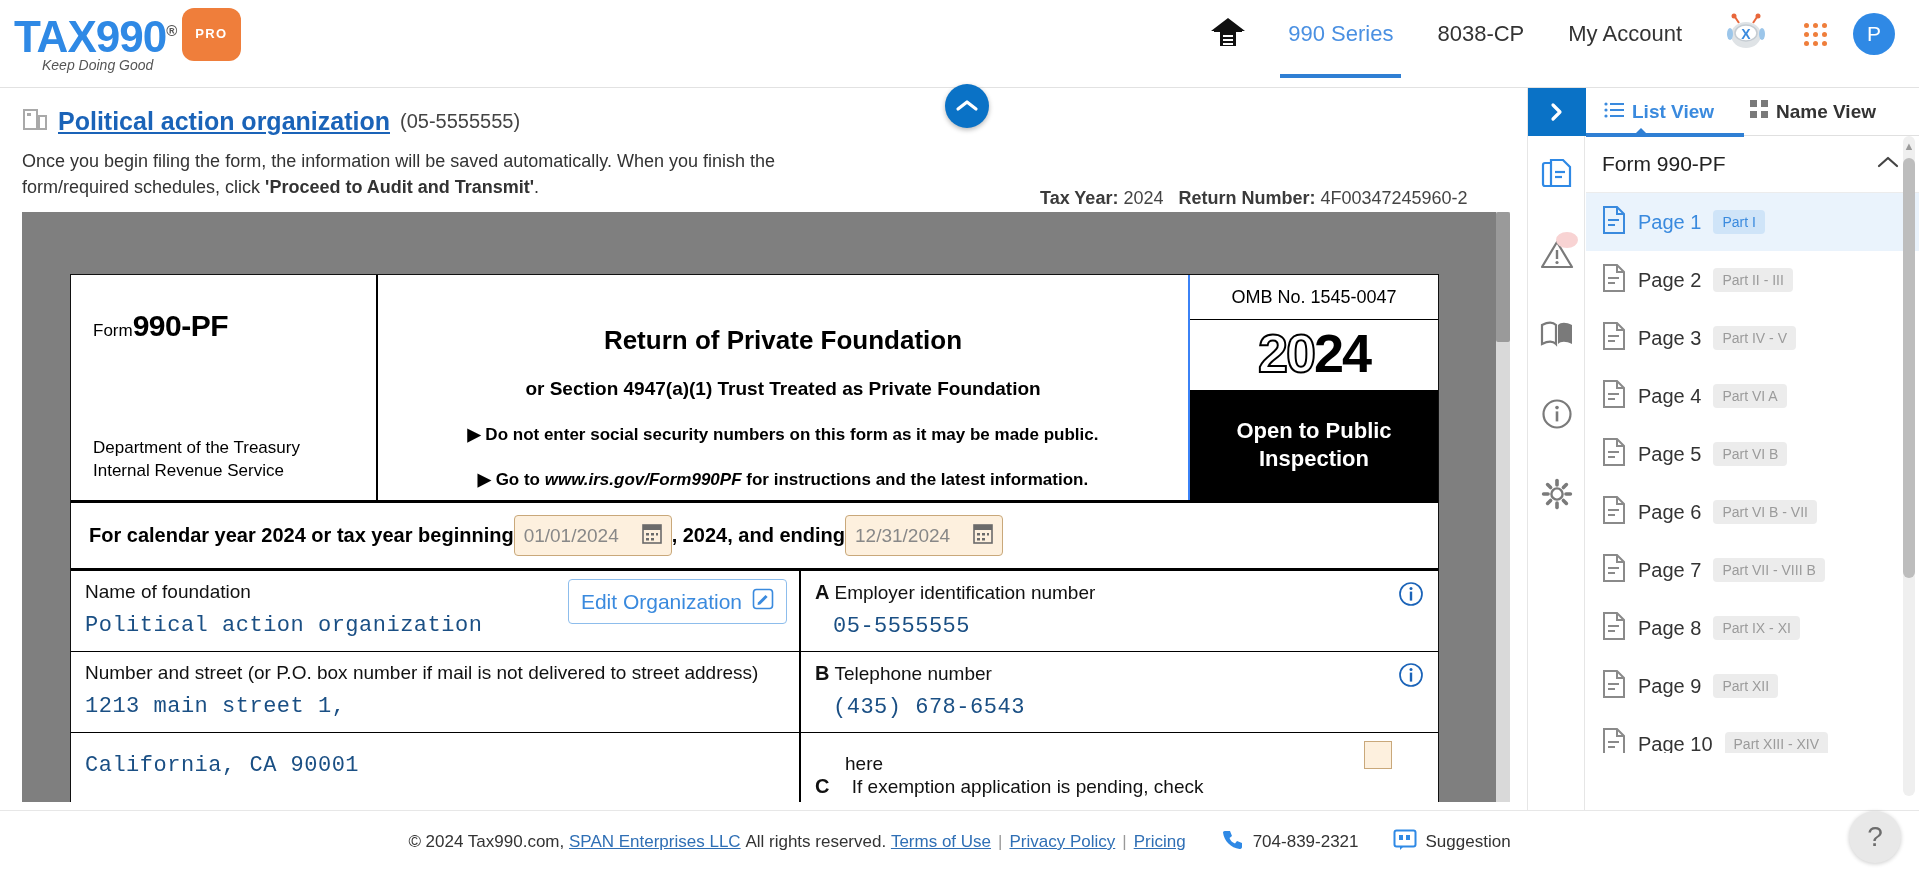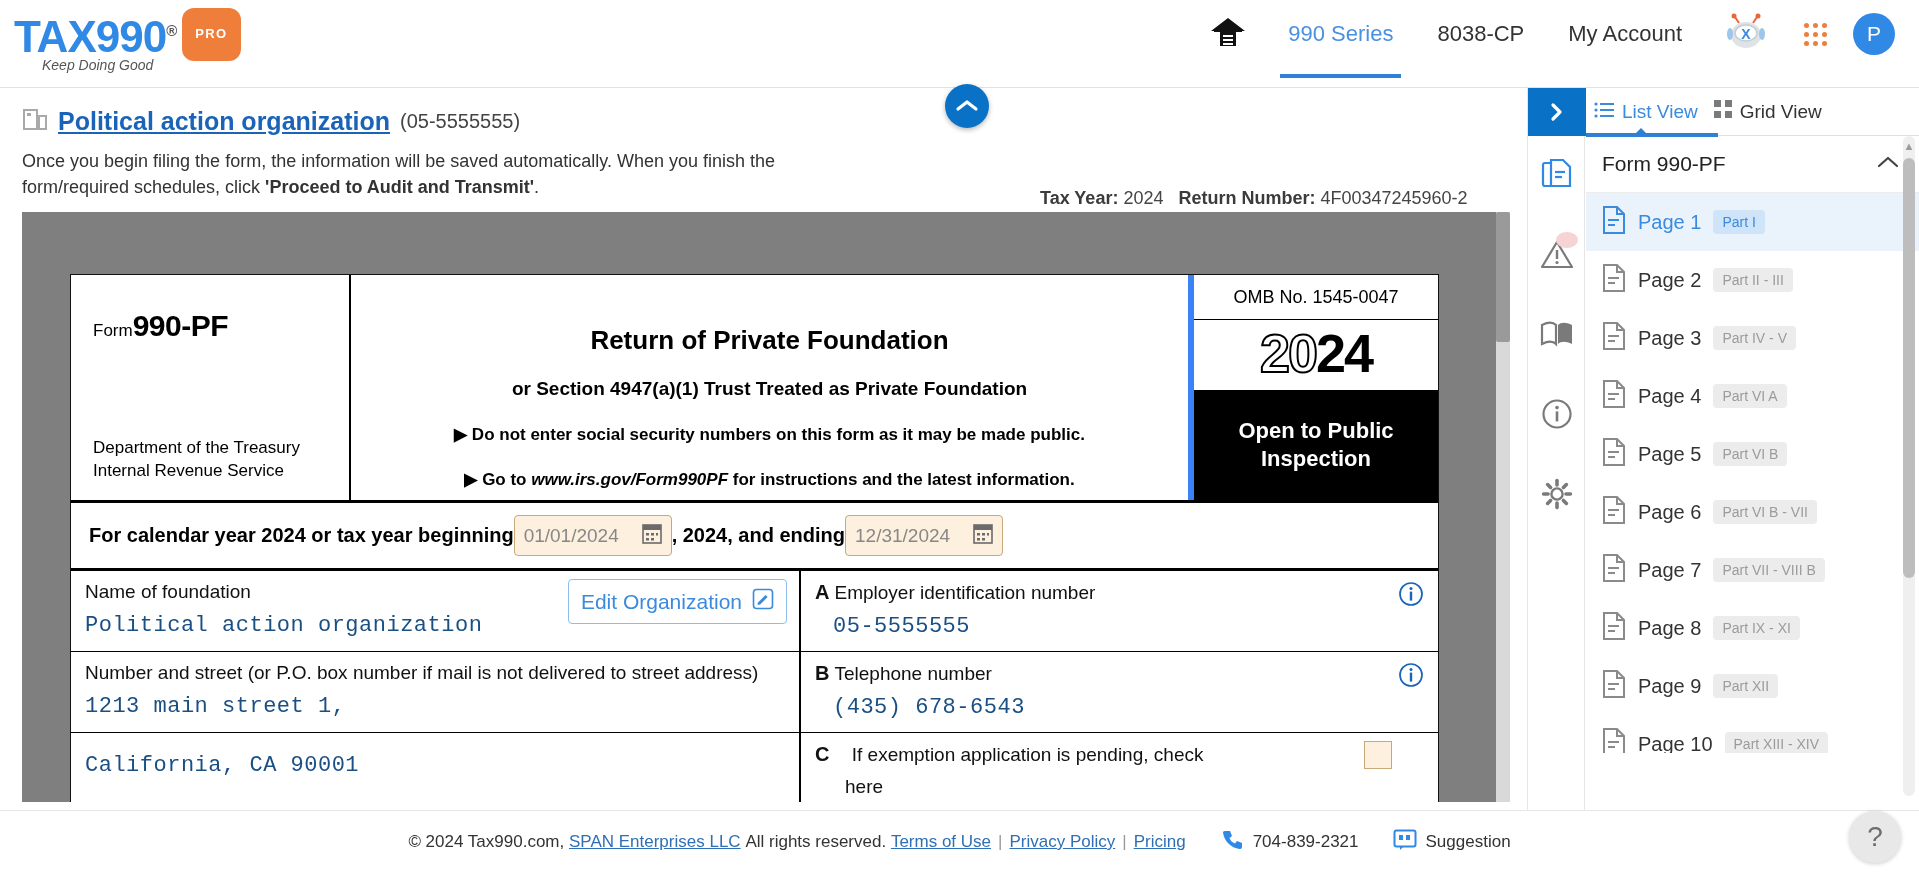--- a/index.html
+++ b/index.html
@@ -84,30 +84,30 @@
     position: absolute; left: 48px; top: 62px; width: 1369px; height: 720px;
     background: #fff; border: 1px solid #111;
   }
   .scrollbar-v {
     position: absolute; right: 0; top: 0; width: 14px; height: 590px; background: #d9d9d9;
   }
   .scroll-thumb { position: absolute; top: 0; left: 0; width: 14px; height: 130px; background: #9a9a9a; border-radius: 2px;}
 
   
   .fhead { display: flex; border-bottom: 3px solid #000; height: 228px; }
-  .fh-left { width: 280px; border-right: 2px solid #000; padding: 34px 22px 16px; position: relative; }
+  .fh-left { width: 307px; border-right: 2px solid #000; padding: 34px 22px 16px; position: relative; }
   .fh-form { font-size: 17px; color: #000; }
   .fh-form b { font-size: 30px; font-weight: 700; letter-spacing: -.5px;}
   .fh-dept { position: absolute; bottom: 18px; left: 22px; font-size: 17px; line-height: 23px; color: #000; }
   .fh-mid { flex: 1; padding: 36px 10px 0; text-align: center; }
   .fh-title { font-size: 26px; font-weight: 700; margin-top: 14px; }
   .fh-sub { font-size: 19px; font-weight: 700; margin-top: 22px; }
   .fh-note { font-size: 17px; font-weight: 700; margin-top: 24px; text-align: center;}
   .fh-note i { font-style: italic; }
-  .fh-right { width: 250px; border-left: 6px solid #3b82f6; display: flex; flex-direction: column; }
+  .fh-right { width: 250px; border-left: 2px solid #3b82f6; display: flex; flex-direction: column; }
   .omb { text-align: center; font-size: 18px; padding: 12px 0 11px; border-bottom: 1px solid #000; }
   .yr { text-align: center; font-size: 54px; font-weight: 700; letter-spacing: -2px; padding: 2px 0 6px; }
   .yr .hollow { color: #fff; -webkit-text-stroke: 2px #000; }
   .openpub { background: #000; color: #fff; text-align: center; font-size: 22px; font-weight: 700; flex: 1; display: flex; align-items: center; justify-content: center; line-height: 28px;}
 
   
   .calrow { display: flex; align-items: center; padding: 12px 18px; border-bottom: 3px solid #000; font-size: 20px; font-weight: 700; height: 68px;}
   .dateinput {
     display: flex; align-items: center; justify-content: space-between; gap: 10px;
     background: #fdf0de; border: 1px solid #c9a87a; border-radius: 4px; padding: 6px 9px;
@@ -130,21 +130,21 @@
 
   
   .rail { position: absolute; left: 1527px; top: 88px; width: 58px; height: 722px; background: #fff; border-left: 1px solid #e6e6e6; border-right:1px solid #e6e6e6;}
   .rail-top { width: 58px; height: 48px; background: #0a72c6; display: flex; align-items: center; justify-content: center; cursor: pointer; }
   .rail-item { width: 58px; height: 80px; display: flex; align-items: center; justify-content: center; position: relative; cursor: pointer; }
   .rail-badge { position: absolute; width: 22px; height: 16px; border-radius: 50%; background: #f8d3d3; top: 16px; left: 28px; }
 
   
   .rpanel { position: absolute; left: 1586px; top: 88px; width: 333px; height: 722px; background: #fff; }
   .view-tabs { display: flex; height: 48px; border-bottom: 1px solid #e0e0e0; align-items: center; }
-  .vtab { display: flex; align-items: center; gap: 8px; font-size: 19px; color: #333; padding: 0 8px; height: 48px; cursor: pointer; position: relative;}
+  .vtab { display: flex; align-items: center; gap: 8px; font-size: 19px; color: #333; padding: 0 18px; height: 48px; cursor: pointer; position: relative; font-weight: bold;}
   .vtab.active { color: #3a8ade; }
   .vtab.active::after { content:""; position:absolute; left: 0; right: -12px; bottom: -1px; height: 4px; background: #2f7fd4;}
   .vtab.active::before {
     content:""; position:absolute; left: 46px; bottom: -1px;
     border-left: 9px solid transparent; border-right: 9px solid transparent; border-bottom: 9px solid #2f7fd4;
   }
   .form-head { display: flex; align-items: center; justify-content: space-between; padding: 16px 20px 16px 16px; border-bottom: 1px solid #ececec; cursor: pointer;}
   .form-head-title { font-size: 21px; color: #222; }
   .page-list { height: 560px; overflow: hidden; position: relative; }
   .page-item { display: flex; align-items: center; gap: 12px; padding: 13px 16px; cursor: pointer; }
@@ -379,25 +379,25 @@
                 <rect x="11.8" y="10.6" width="2.4" height="9" fill="#1a63b8"></rect>
               </svg></span>
         </div>
       </div>
 
       <div class="frow">
         <div class="fcol-l">
           <div class="fvalue">California, CA 90001</div>
         </div>
         <div class="fcol-r">
+          <div class="flabel" style="margin-top:10px;margin-left:30px">here</div>
           <div class="flabel">
             <span class="rowlabel-letter">C</span>
             <span style="margin-left:12px">If exemption application is pending, check</span>
           </div>
-          <div class="flabel" style="margin-top:10px;margin-left:30px">here</div>
           <span class="chkbox"></span>
         </div>
       </div>
 
     </div>
     <div class="scrollbar-v">
       <div class="scroll-thumb"></div>
     </div>
   </div>
 
@@ -470,21 +470,21 @@
       </div>
       <div class="vtab">
         <span><svg width="18" height="18" viewBox="0 0 18 18">
               <g fill="#7a7a7a">
                 <rect x="0" y="0" width="7" height="7"></rect>
                 <rect x="11" y="0" width="7" height="7"></rect>
                 <rect x="0" y="11" width="7" height="7"></rect>
                 <rect x="11" y="11" width="7" height="7"></rect>
               </g>
             </svg></span>
-        <span>Grid View</span>
+        <span>Name View</span>
       </div>
     </div>
 
     <div class="form-head">
       <span class="form-head-title">Form 990-PF</span>
       <span><svg width="22" height="14" viewBox="0 0 22 14">
             <path d="M2 11 L11 3 L20 11" fill="none" stroke="#444" stroke-width="2.2" stroke-linecap="round" stroke-linejoin="round"></path>
           </svg></span>
     </div>
 

